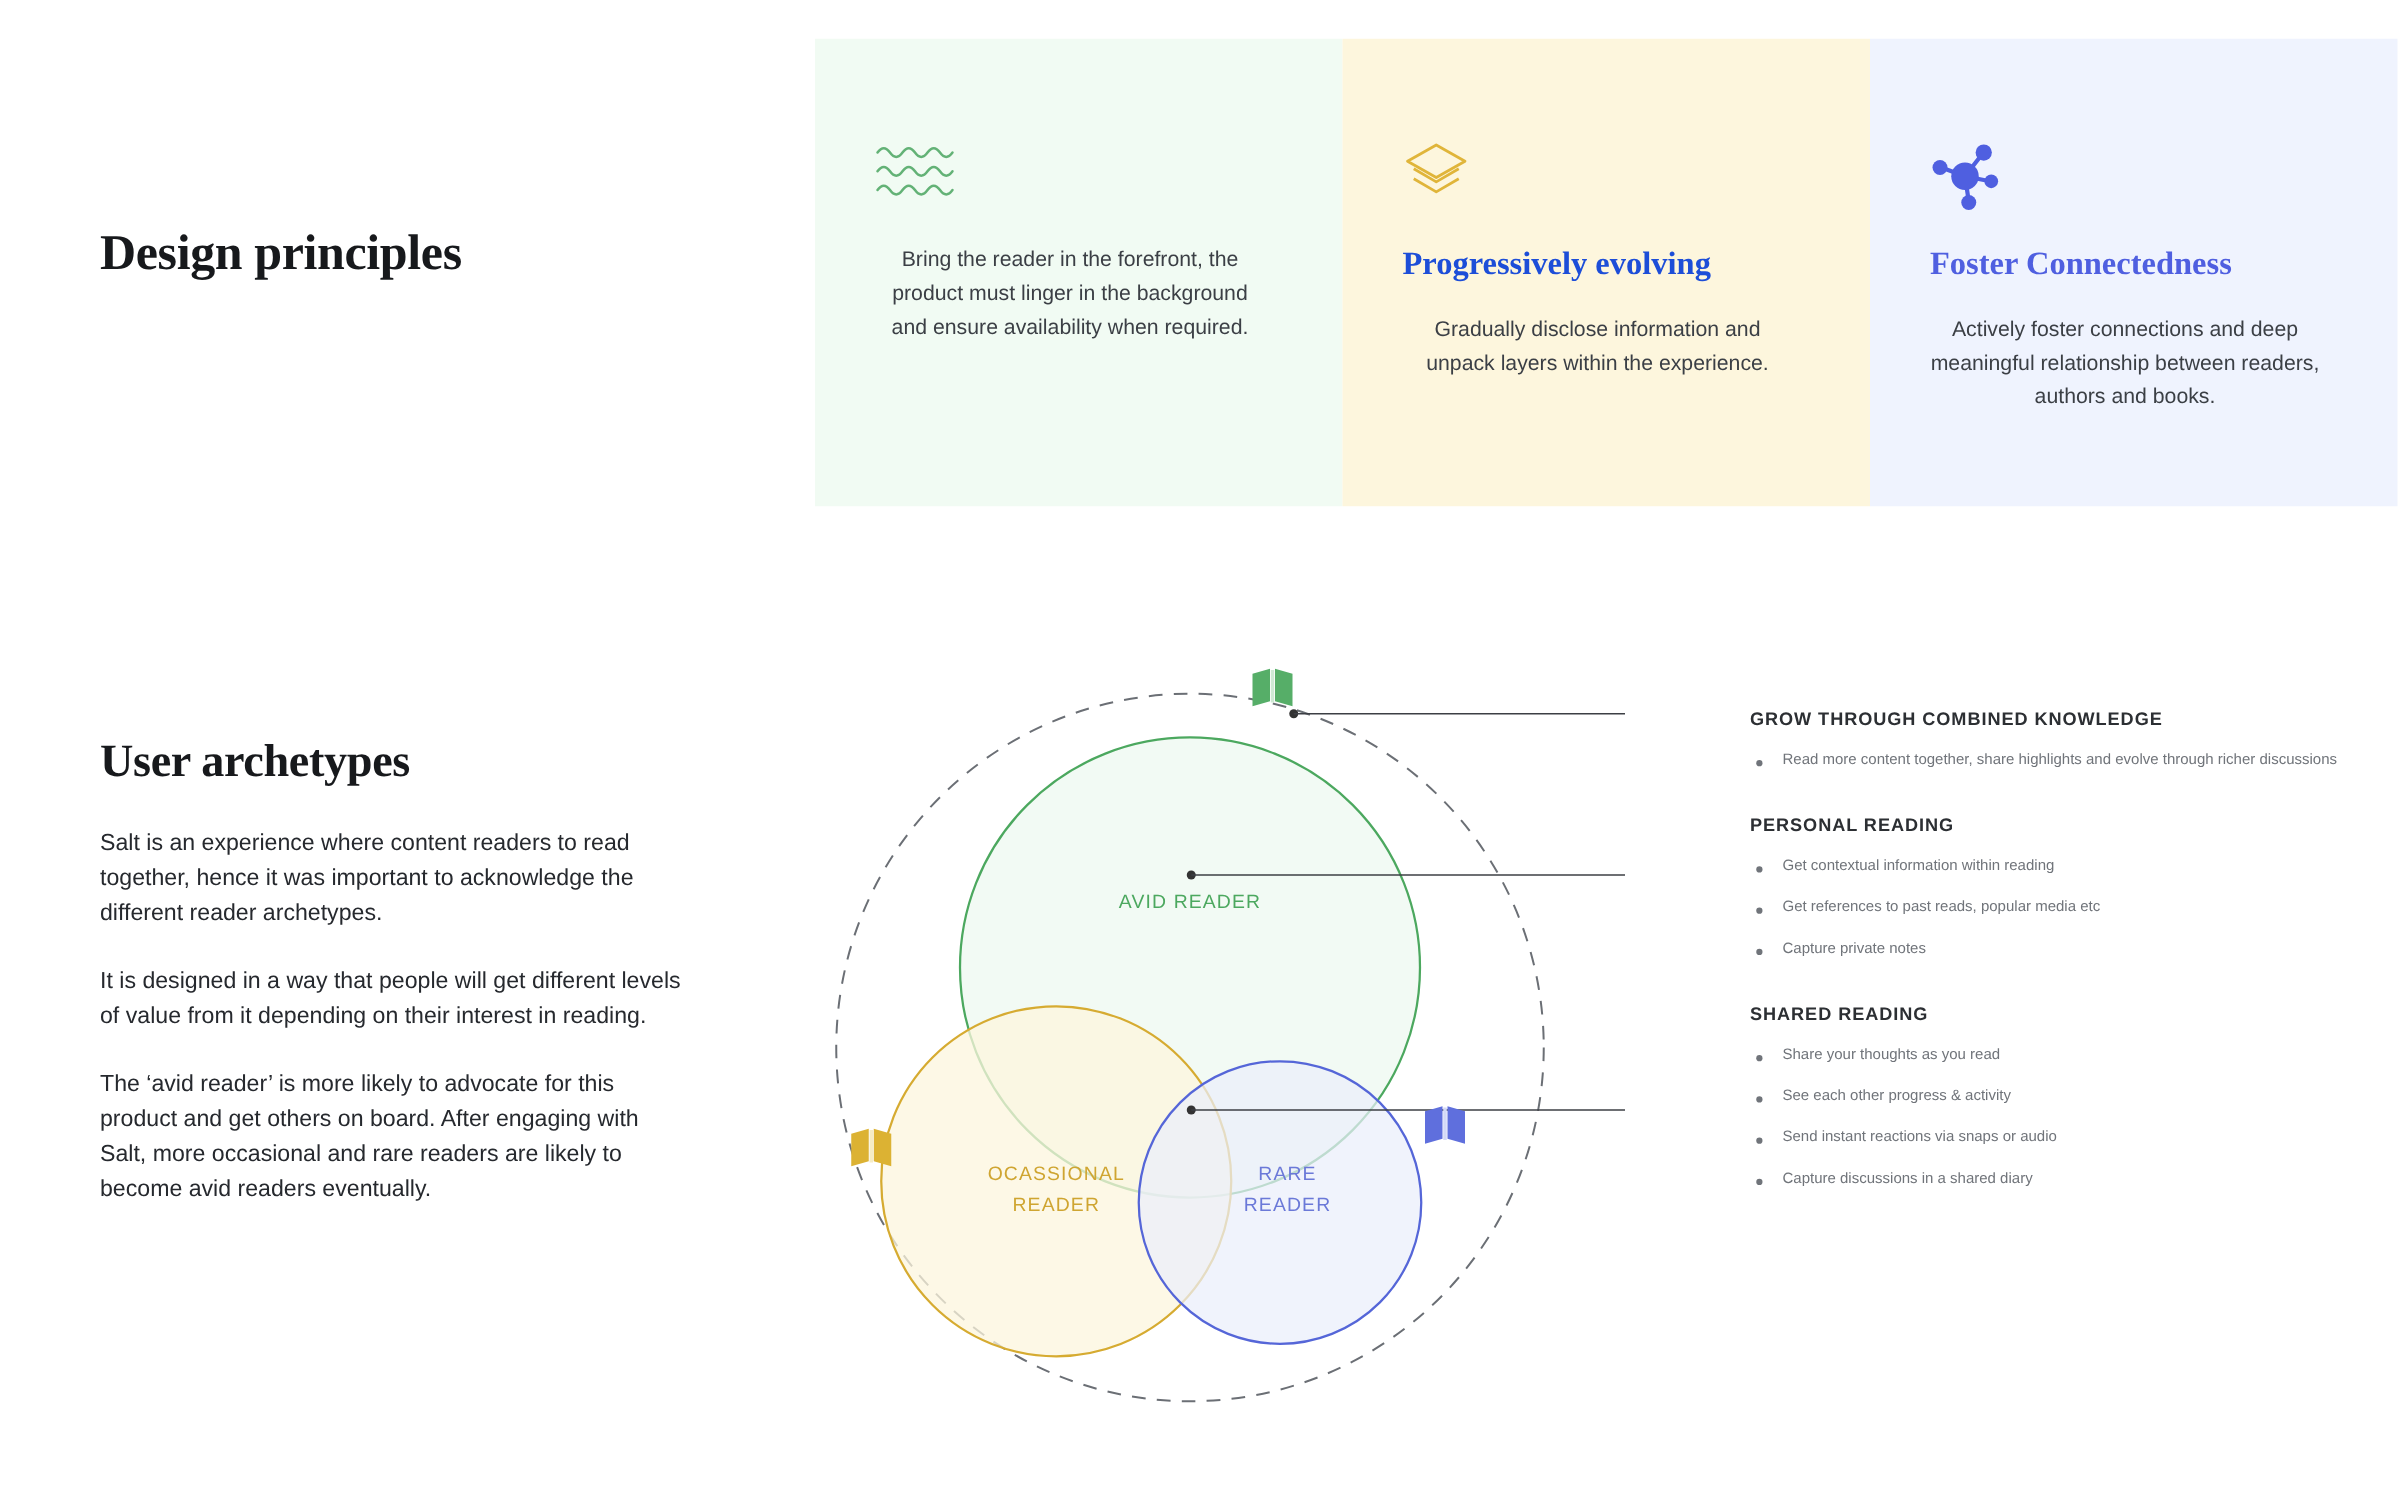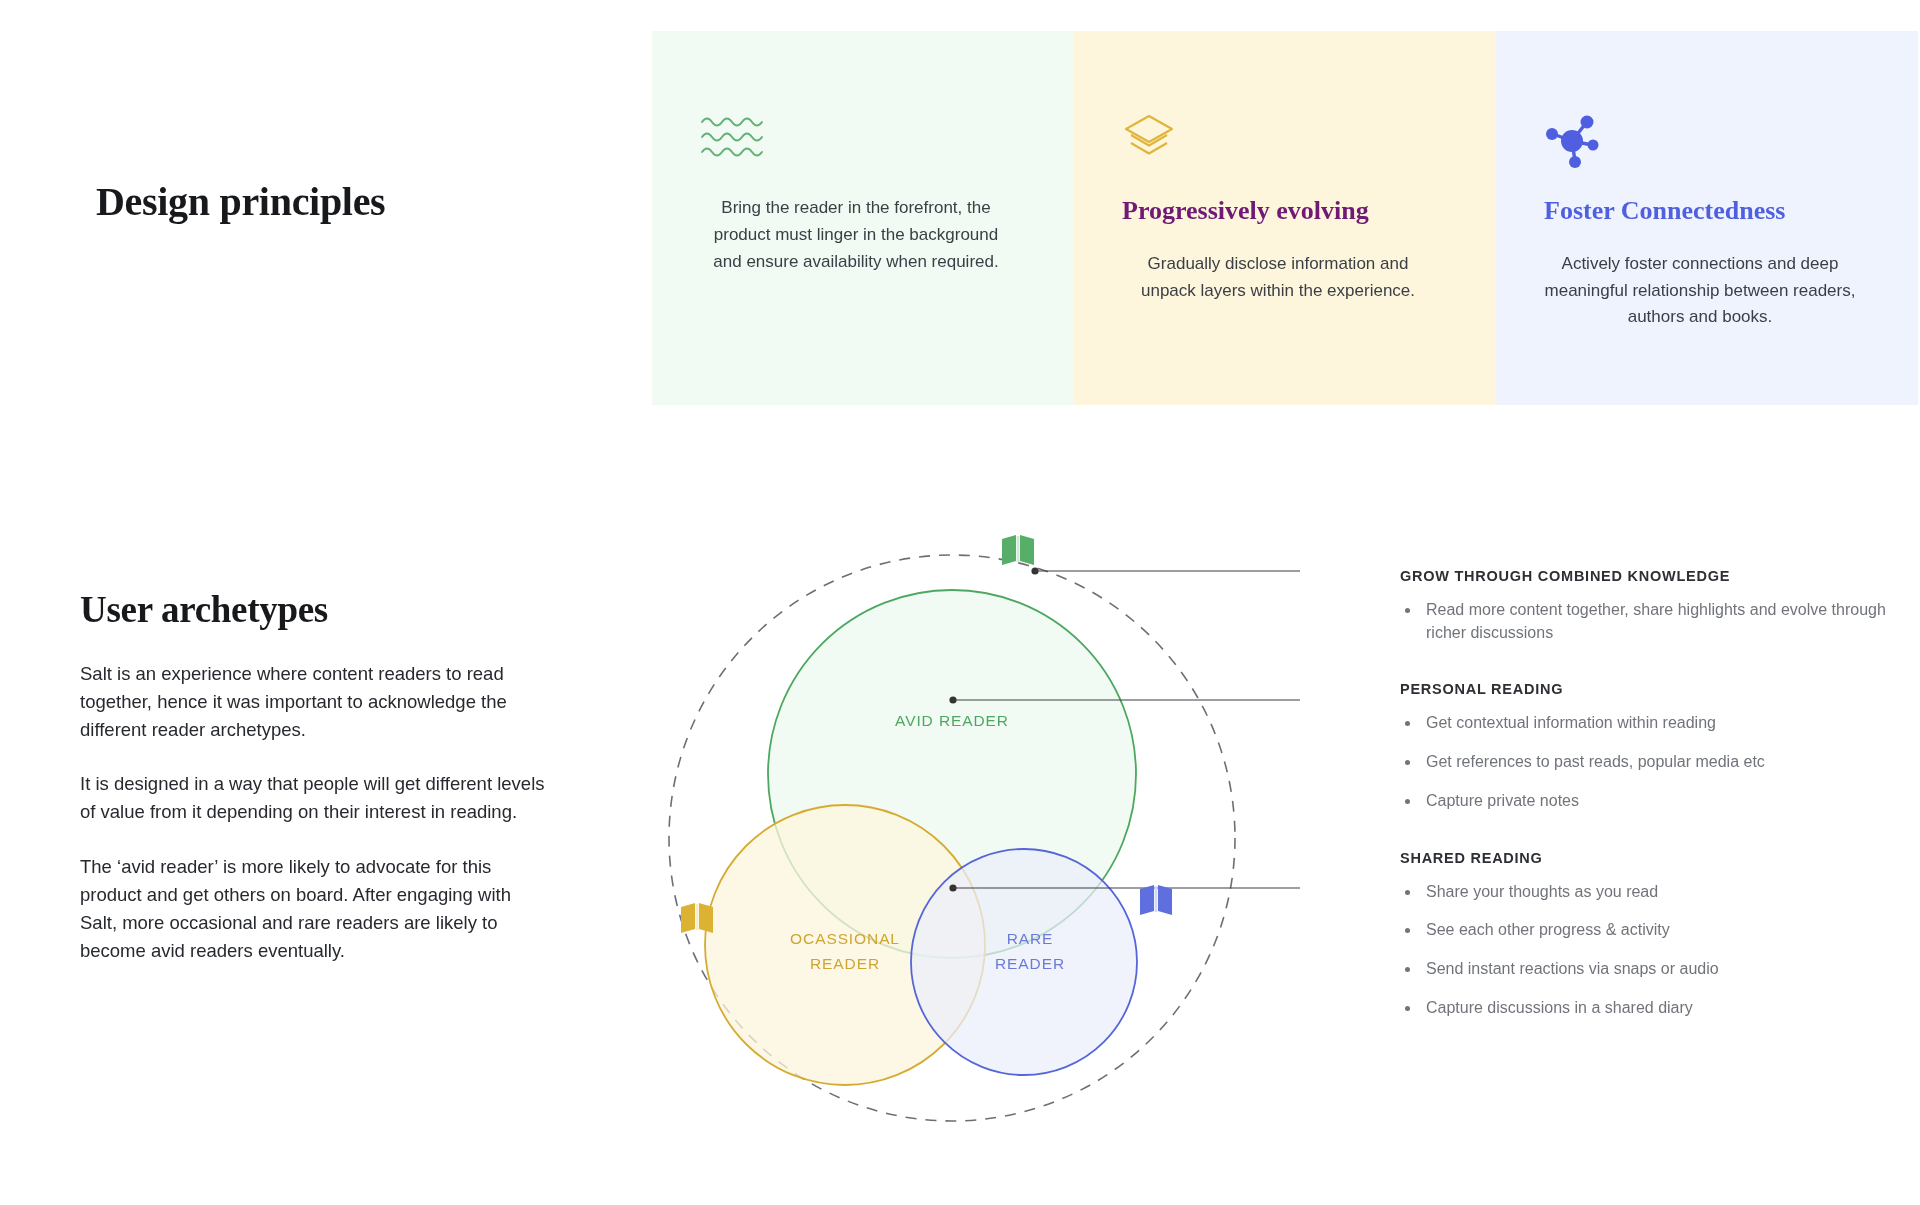--- a/index.html
+++ b/index.html
@@ -21,21 +21,20 @@
   .principles-heading {
     position: absolute;
     left: 80px;
     top: 178px;
     font-family: "Liberation Serif", serif;
     font-weight: 700;
     font-size: 40px;
     letter-spacing: -0.3px;
     color: #17191c;
     white-space: nowrap;
-    margin-left: 16px;
   }
 
   .cards {
     position: absolute;
     left: 652px;
     top: 31px;
     width: 1268px;
     height: 374px;
     display: flex;
   }
@@ -54,21 +53,21 @@
   }
   .card-title {
     font-family: "Liberation Serif", serif;
     font-weight: 700;
     font-size: 26px;
     line-height: 1.22;
     max-width: 250px;
     margin-bottom: 24px;
   }
   .card.green  .card-title { color: #4ca85f; }
-  .card.yellow .card-title { color: #701a75; }
+  .card.yellow .card-title { color: #1d4ed8; }
   .card.blue   .card-title { color: #4f5fe0; }
 
   .card-body {
     font-size: 17px;
     line-height: 1.58;
     color: #3b3f45;
     max-width: 312px;
     text-align: center;
   }
 
@@ -119,21 +118,21 @@
     font-weight: 700;
     letter-spacing: 0.75px;
     color: #2c2f33;
     margin-bottom: 15px;
     text-transform: uppercase;
   }
   .anno-list { list-style: none; }
   .anno-item {
     position: relative;
     padding-left: 26px;
-    font-size: 16px;
+    font-size: 12px;
     line-height: 1.42;
     color: #70747a;
     margin-bottom: 16px;
   }
   .anno-item:last-child { margin-bottom: 0; }
   .anno-item::before {
     content: "";
     position: absolute;
     left: 5px;
     top: 9px;

